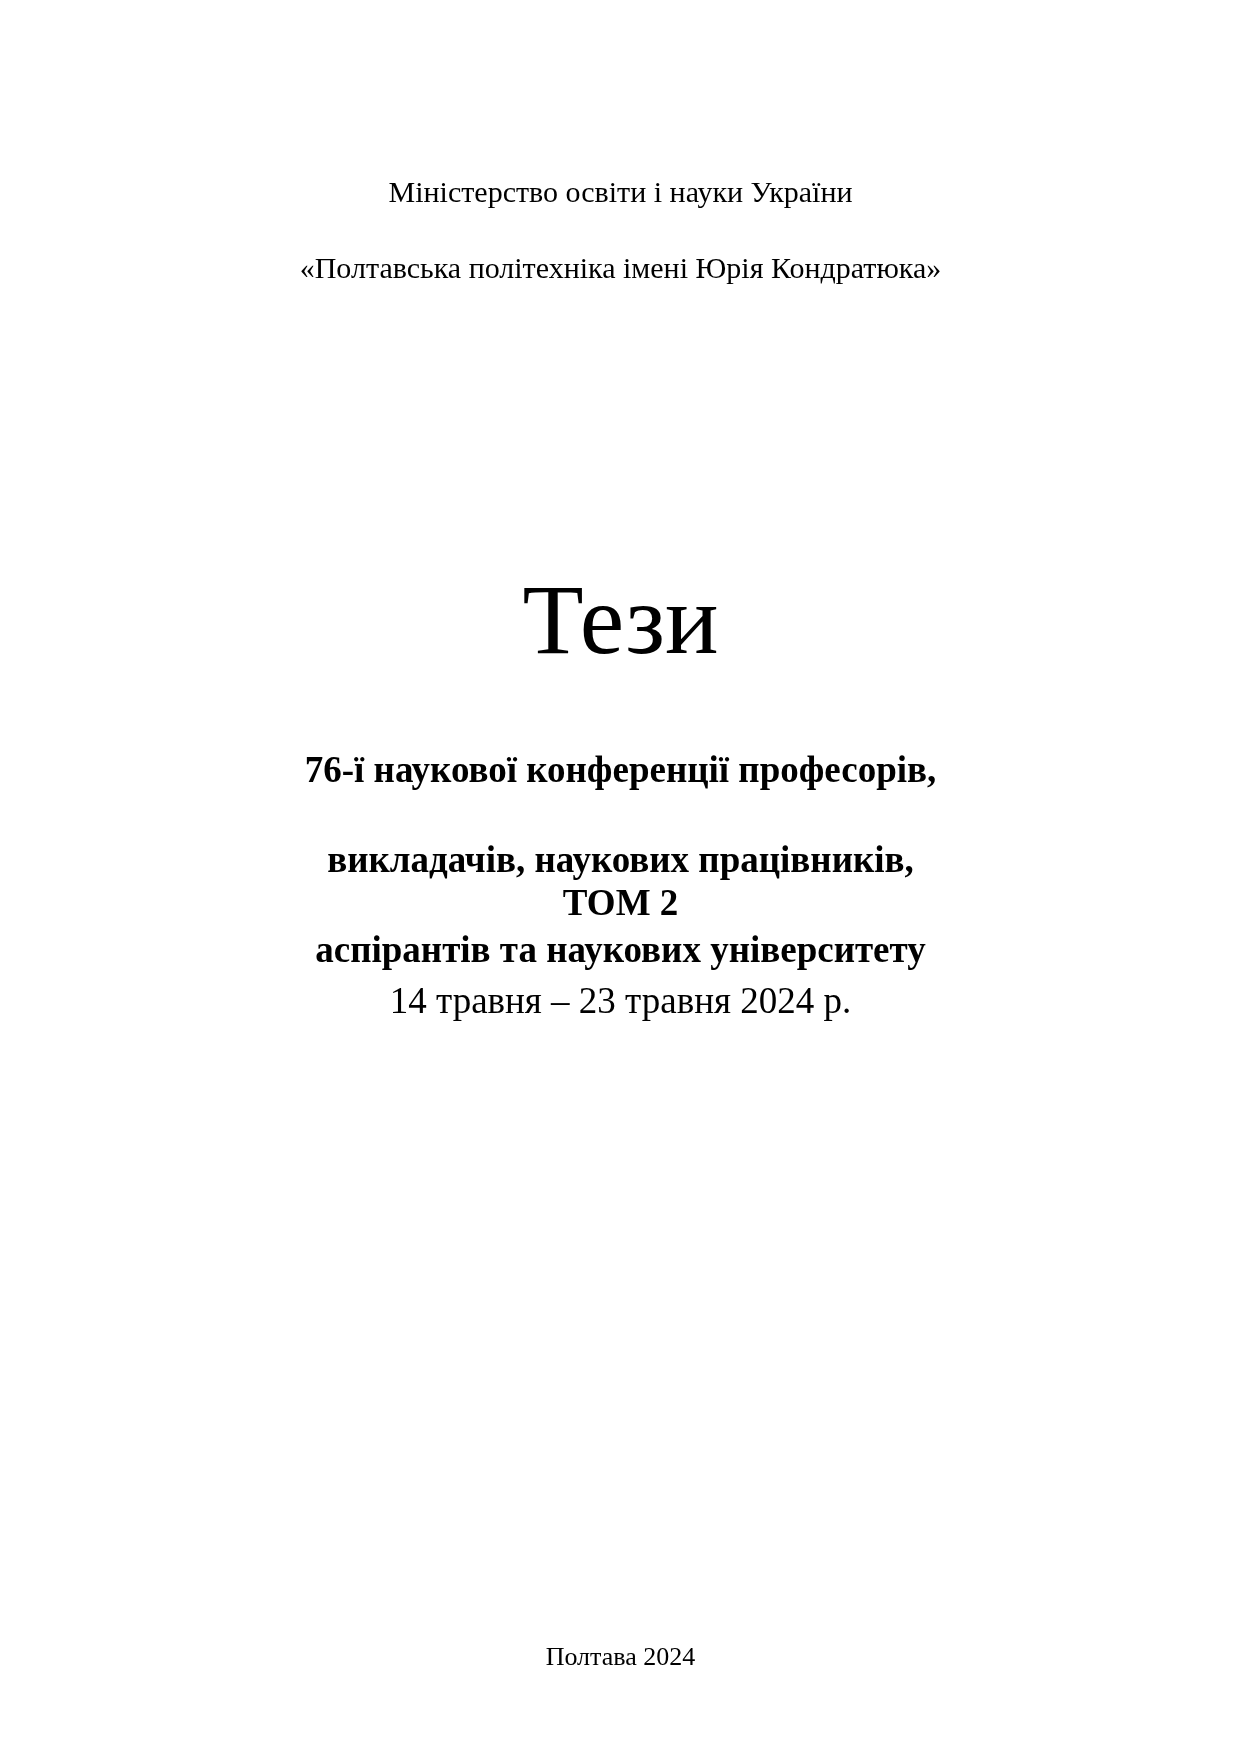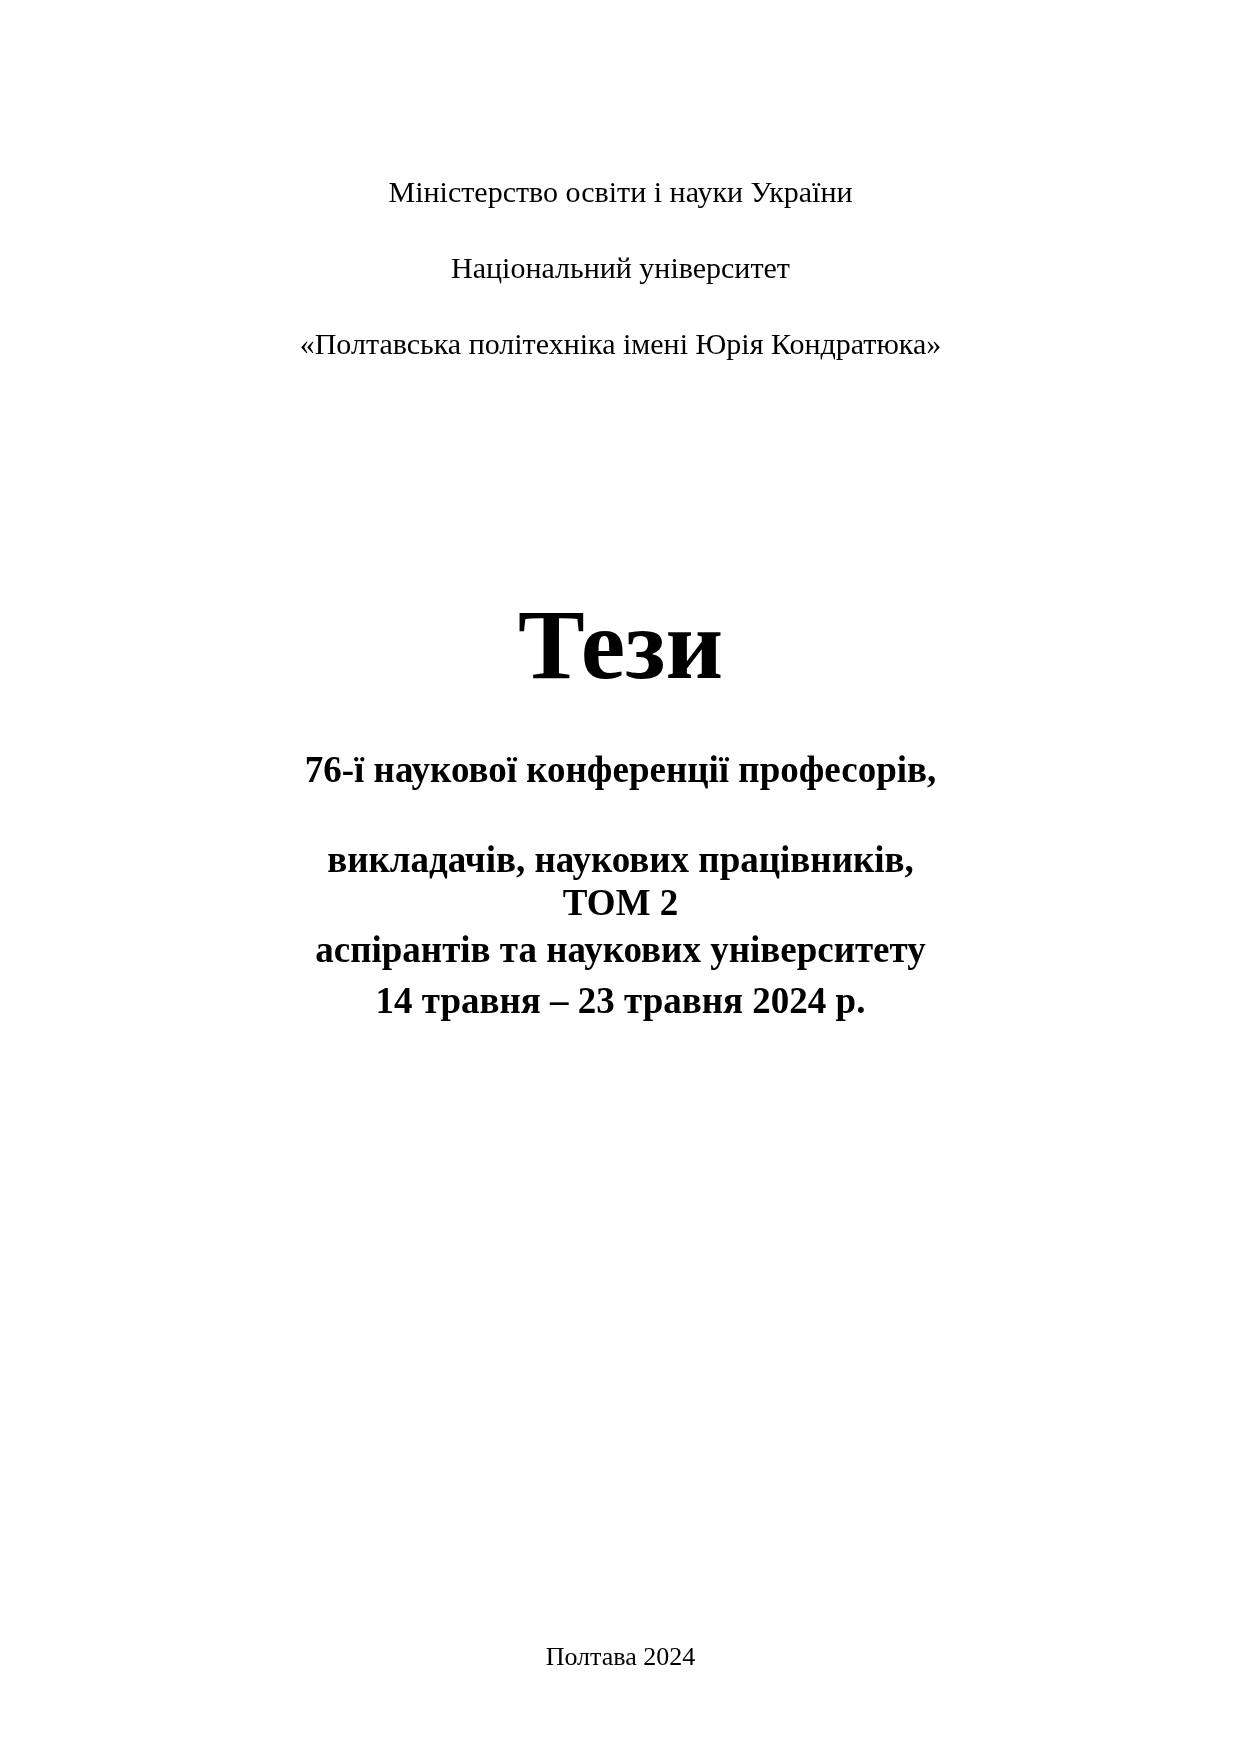--- a/index.html
+++ b/index.html
@@ -23,62 +23,61 @@
       text-align: center;
       white-space: pre-line;
     }
     .org-block {
       top: 135px;
       font-size: 30px;
       line-height: 38px;
       font-weight: normal;
     }
     .main-title {
-      top: 595px;
+      top: 570px;
       font-size: 100px;
       line-height: 100px;
-      font-weight: bold;
+      font-weight: normal;
     }
     .subtitle-block {
       top: 702px;
       font-size: 37px;
       line-height: 45px;
       font-weight: bold;
       text-align: center;
     }
     .volume-line {
       top: 880px;
       font-size: 37px;
       line-height: 45px;
       font-weight: bold;
     }
     .dates-line {
       top: 978px;
       font-size: 37px;
       line-height: 45px;
-      font-weight: bold;
+      font-weight: normal;
     }
     .imprint-line {
       top: 1638px;
       font-size: 26px;
       line-height: 38px;
       font-weight: normal;
     }
     .line {
       display: block;
     }
   </style>
 </head>
 <body>
 
 <div class="page">
 
   <div class="block org-block">
     <span class="line">Міністерство освіти і науки України</span>
-    <span class="line">Національний університет</span>
     <span class="line">«Полтавська політехніка імені Юрія Кондратюка»</span>
   </div>
 
   <div class="block main-title">Тези</div>
 
   <div class="block subtitle-block">
     <span class="line">76-ї наукової конференції професорів,</span>
     <span class="line">викладачів, наукових працівників,</span>
     <span class="line">аспірантів та наукових університету</span>
   </div>

